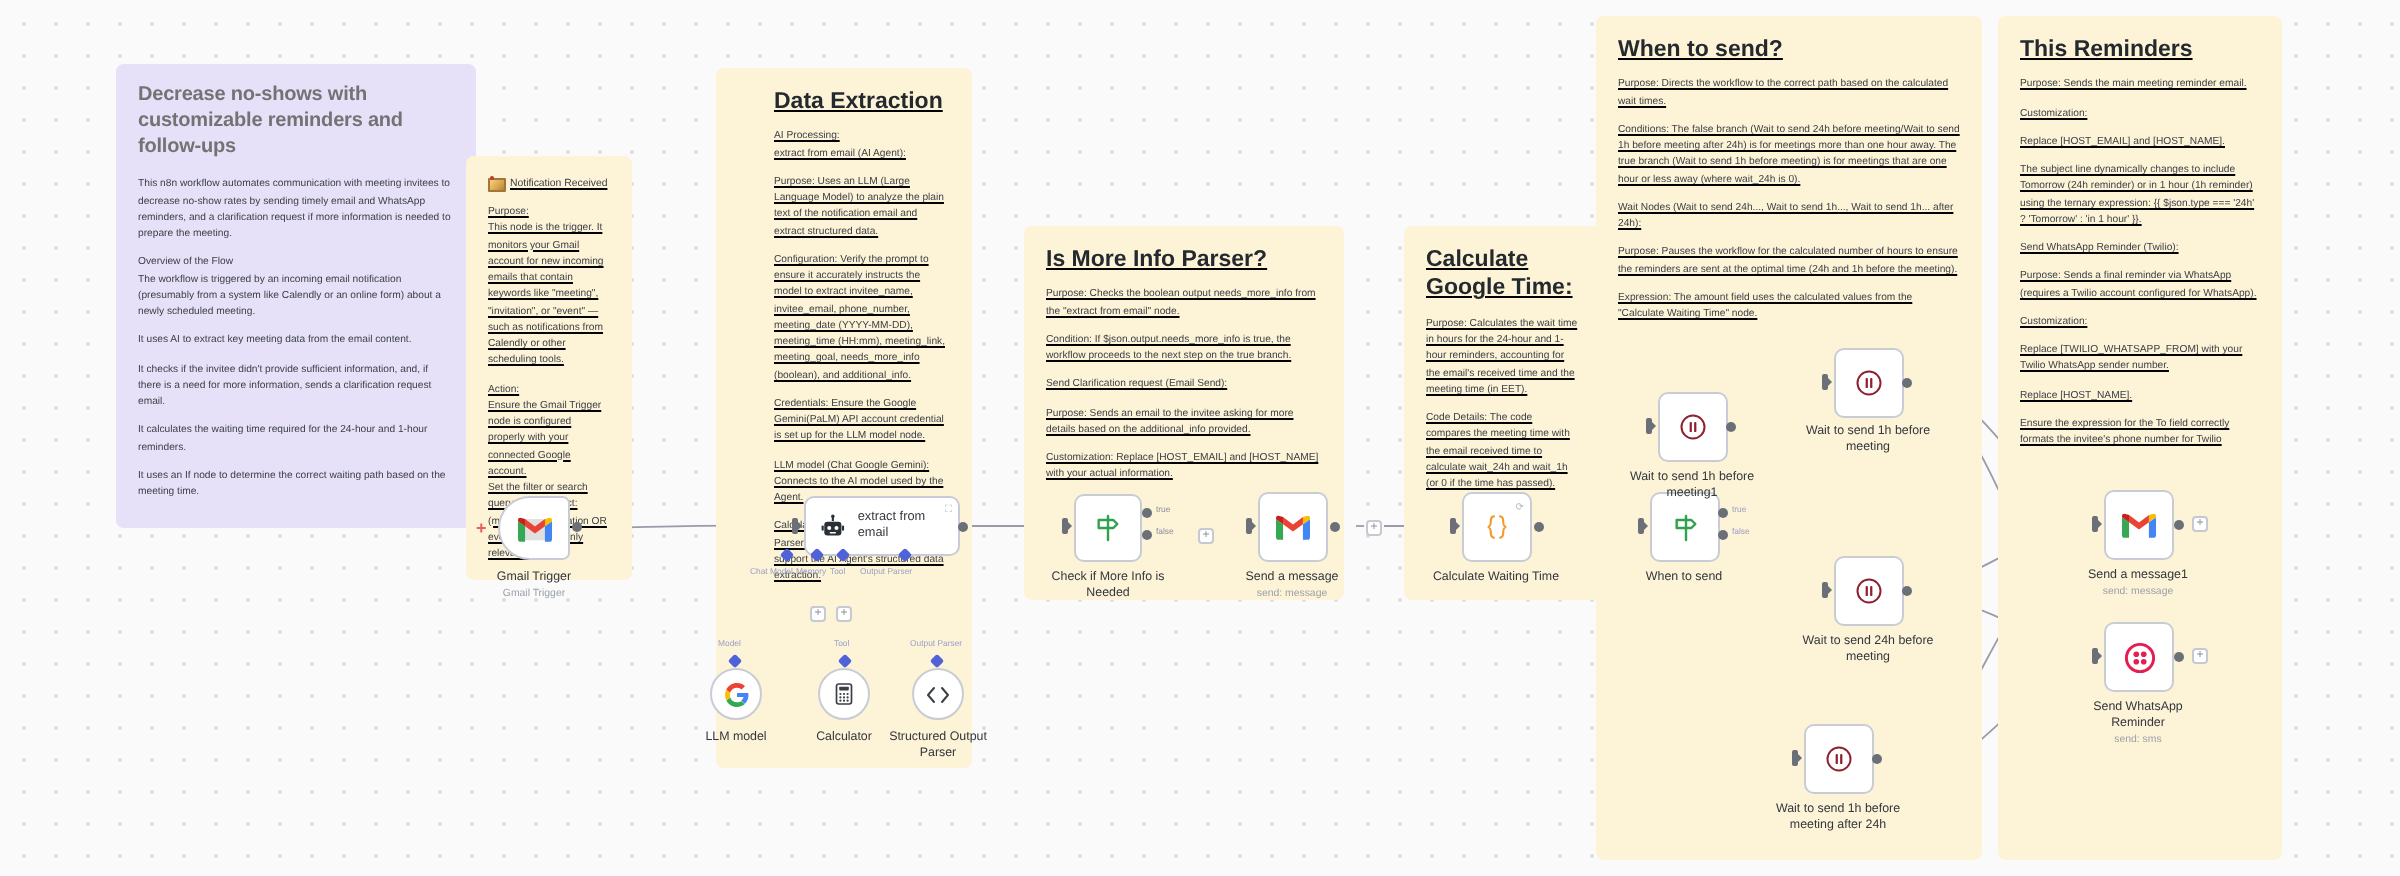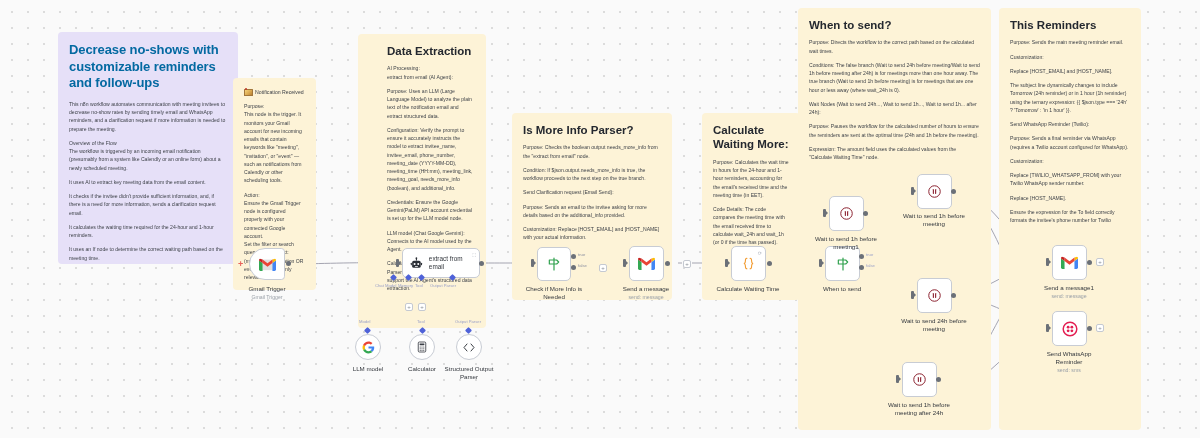--- a/index.html
+++ b/index.html
@@ -19,28 +19,28 @@
   }
 
   
   .sticky {
     position: absolute;
     border-radius: 4px;
     padding: 10px 11px 9px 11px;
     overflow: hidden;
   }
   .sticky.purple { background: #e6e0f8; }
-  .sticky.yellow { background: #fdf3d7; }
+  .sticky.yellow { background: #fdf3d7; text-decoration: underline; }
 
   .sticky h1 {
     margin: 0 0 8px 0;
-    font-size: 13px;
+    font-size: 10px;
     font-weight: bold;
     line-height: 1.28;
-    color: #0369a1;
+    color: #737373;
     letter-spacing: -0.1px;
   }
   .sticky h2 {
     margin: 0 0 6px 0;
     font-size: 11.5px;
     font-weight: bold;
     line-height: 1.25;
     color: #24282f;
   }
   .sticky p {
@@ -269,42 +269,42 @@
       <span class="note-ico"></span>
       <span class="label">Notification Received</span>
     </div>
     <p style="white-space:pre-line">Purpose:
 This node is the trigger. It monitors your Gmail account for new incoming emails that contain keywords like "meeting", "invitation", or "event" — such as notifications from Calendly or other scheduling tools.</p>
     <p style="white-space:pre-line">Action:
 Ensure the Gmail Trigger node is configured properly with your connected Google account.
 Set the filter or search query (e.g., subject:(meeting OR invitation OR event)) to detect only relevant emails.</p>
   </div>
 
-  <div class="sticky yellow" style="left:358px; top:34px; width:128px; height:294px;padding-left:29px;">
+  <div class="sticky yellow" style="left:358px; top:34px; width:128px; height:350px;padding-left:29px;">
     <h2>Data Extraction</h2>
     <p style="white-space:pre-line">AI Processing:
 extract from email (AI Agent):</p>
     <p>Purpose: Uses an LLM (Large Language Model) to analyze the plain text of the notification email and extract structured data.</p>
     <p>Configuration: Verify the prompt to ensure it accurately instructs the model to extract invitee_name, invitee_email, phone_number, meeting_date (YYYY-MM-DD), meeting_time (HH:mm), meeting_link, meeting_goal, needs_more_info (boolean), and additional_info.</p>
     <p>Credentials: Ensure the Google Gemini(PaLM) API account credential is set up for the LLM model node.</p>
     <p>LLM model (Chat Google Gemini): Connects to the AI model used by the Agent.</p>
     <p>Calculator and Structured Output Parser: These nodes are configured to support the AI Agent's structured data extraction.</p>
   </div>
 
   <div class="sticky yellow" style="left:512px; top:113px; width:160px; height:187px;">
     <h2>Is More Info Parser?</h2>
     <p>Purpose: Checks the boolean output needs_more_info from the "extract from email" node.</p>
     <p>Condition: If $json.output.needs_more_info is true, the workflow proceeds to the next step on the true branch.</p>
     <p>Send Clarification request (Email Send):</p>
     <p>Purpose: Sends an email to the invitee asking for more details based on the additional_info provided.</p>
     <p>Customization: Replace [HOST_EMAIL] and [HOST_NAME] with your actual information.</p>
   </div>
 
   <div class="sticky yellow" style="left:702px; top:113px; width:98px; height:187px;">
-    <h2>Calculate Waiting More:</h2>
+    <h2>Calculate Google Time:</h2>
     <p>Purpose: Calculates the wait time in hours for the 24-hour and 1-hour reminders, accounting for the email's received time and the meeting time (in EET).</p>
     <p>Code Details: The code compares the meeting time with the email received time to calculate wait_24h and wait_1h (or 0 if the time has passed).</p>
   </div>
 
   <div class="sticky yellow" style="left:798px; top:8px; width:193px; height:422px;">
     <h2>When to send?</h2>
     <p>Purpose: Directs the workflow to the correct path based on the calculated wait times.</p>
     <p>Conditions: The false branch (Wait to send 24h before meeting/Wait to send 1h before meeting after 24h) is for meetings more than one hour away. The true branch (Wait to send 1h before meeting) is for meetings that are one hour or less away (where wait_24h is 0).</p>
     <p>Wait Nodes (Wait to send 24h..., Wait to send 1h..., Wait to send 1h... after 24h):</p>
     <p>Purpose: Pauses the workflow for the calculated number of hours to ensure the reminders are sent at the optimal time (24h and 1h before the meeting).</p>

